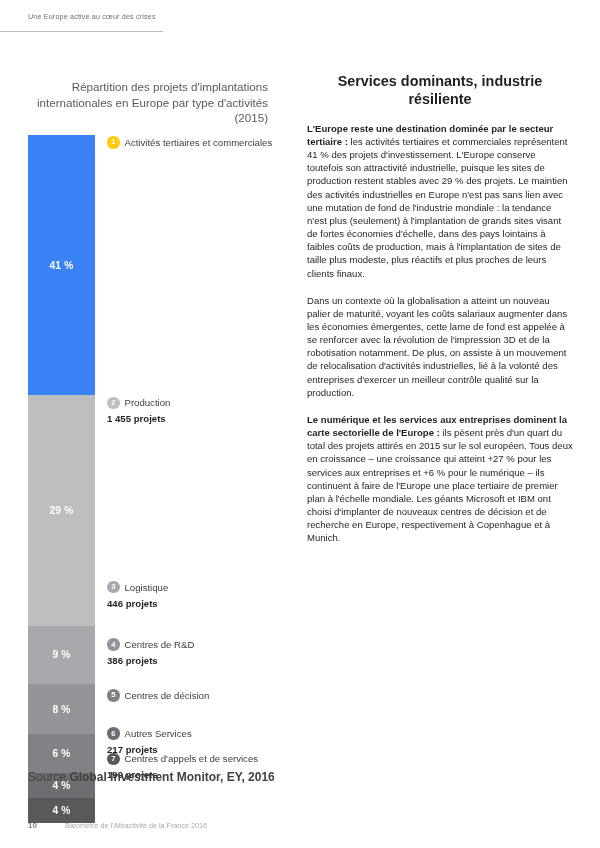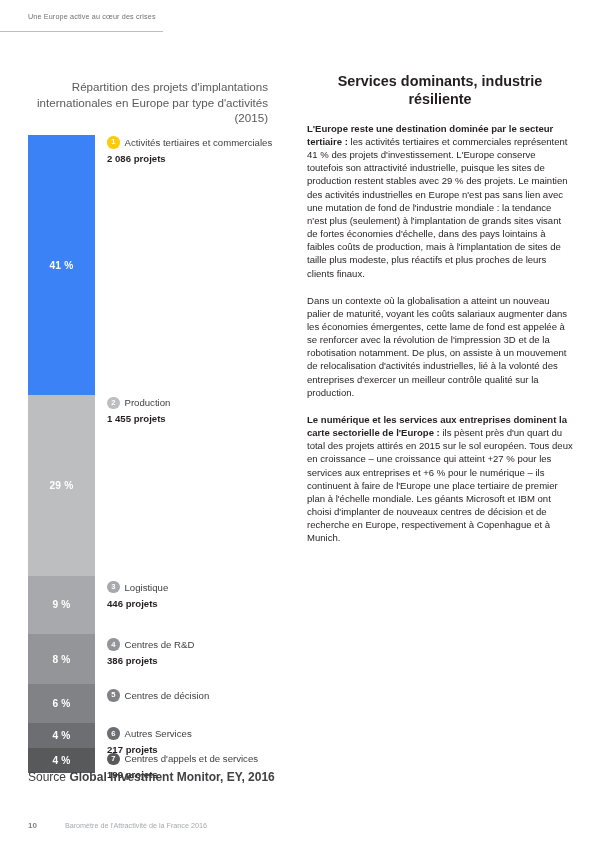--- a/index.html
+++ b/index.html
@@ -191,21 +191,21 @@
     <div class="running-header-text">Une Europe active au cœur des crises</div>
   </div>
 
   <div class="chart-col">
     <h2 class="chart-title">Répartition des projets d'implantations internationales en Europe par type d'activités (2015)</h2>
     <div class="chart-area">
       <div class="stack" id="stack">
           <div class="seg" style="height: 260.614px; background: #3b82f6;">
             <span class="seg-pct">41 %</span>
           </div>
-          <div class="seg" style="height: 181px; background: rgb(188, 190, 192);">
+          <div class="seg" style="height: 231px; background: rgb(188, 190, 192);">
             <span class="seg-pct">29 %</span>
           </div>
           <div class="seg" style="height: 57.2079px; background: rgb(167, 169, 172);">
             <span class="seg-pct">9 %</span>
           </div>
           <div class="seg" style="height: 50.8515px; background: rgb(147, 149, 152);">
             <span class="seg-pct">8 %</span>
           </div>
           <div class="seg" style="height: 38.1386px; background: rgb(128, 130, 133);">
             <span class="seg-pct">6 %</span>
@@ -216,21 +216,20 @@
           <div class="seg" style="height: 25.4257px; background: rgb(88, 89, 91);">
             <span class="seg-pct">4 %</span>
           </div>
         </div>
       <div class="legend" id="legend">
           <div class="legend-item" style="top: 1px;">
             <div class="legend-head">
               <span class="badge" style="background: rgb(253, 203, 10);">1</span>
               <span class="legend-label">Activités tertiaires et commerciales</span>
             </div>
-            <div class="legend-value">2 086 projets</div>
           </div>
           <div class="legend-item" style="top: 261.614px;">
             <div class="legend-head">
               <span class="badge" style="background: rgb(188, 190, 192);">2</span>
               <span class="legend-label">Production</span>
             </div>
             <div class="legend-value">1 455 projets</div>
           </div>
           <div class="legend-item" style="top: 445.95px;">
             <div class="legend-head">

